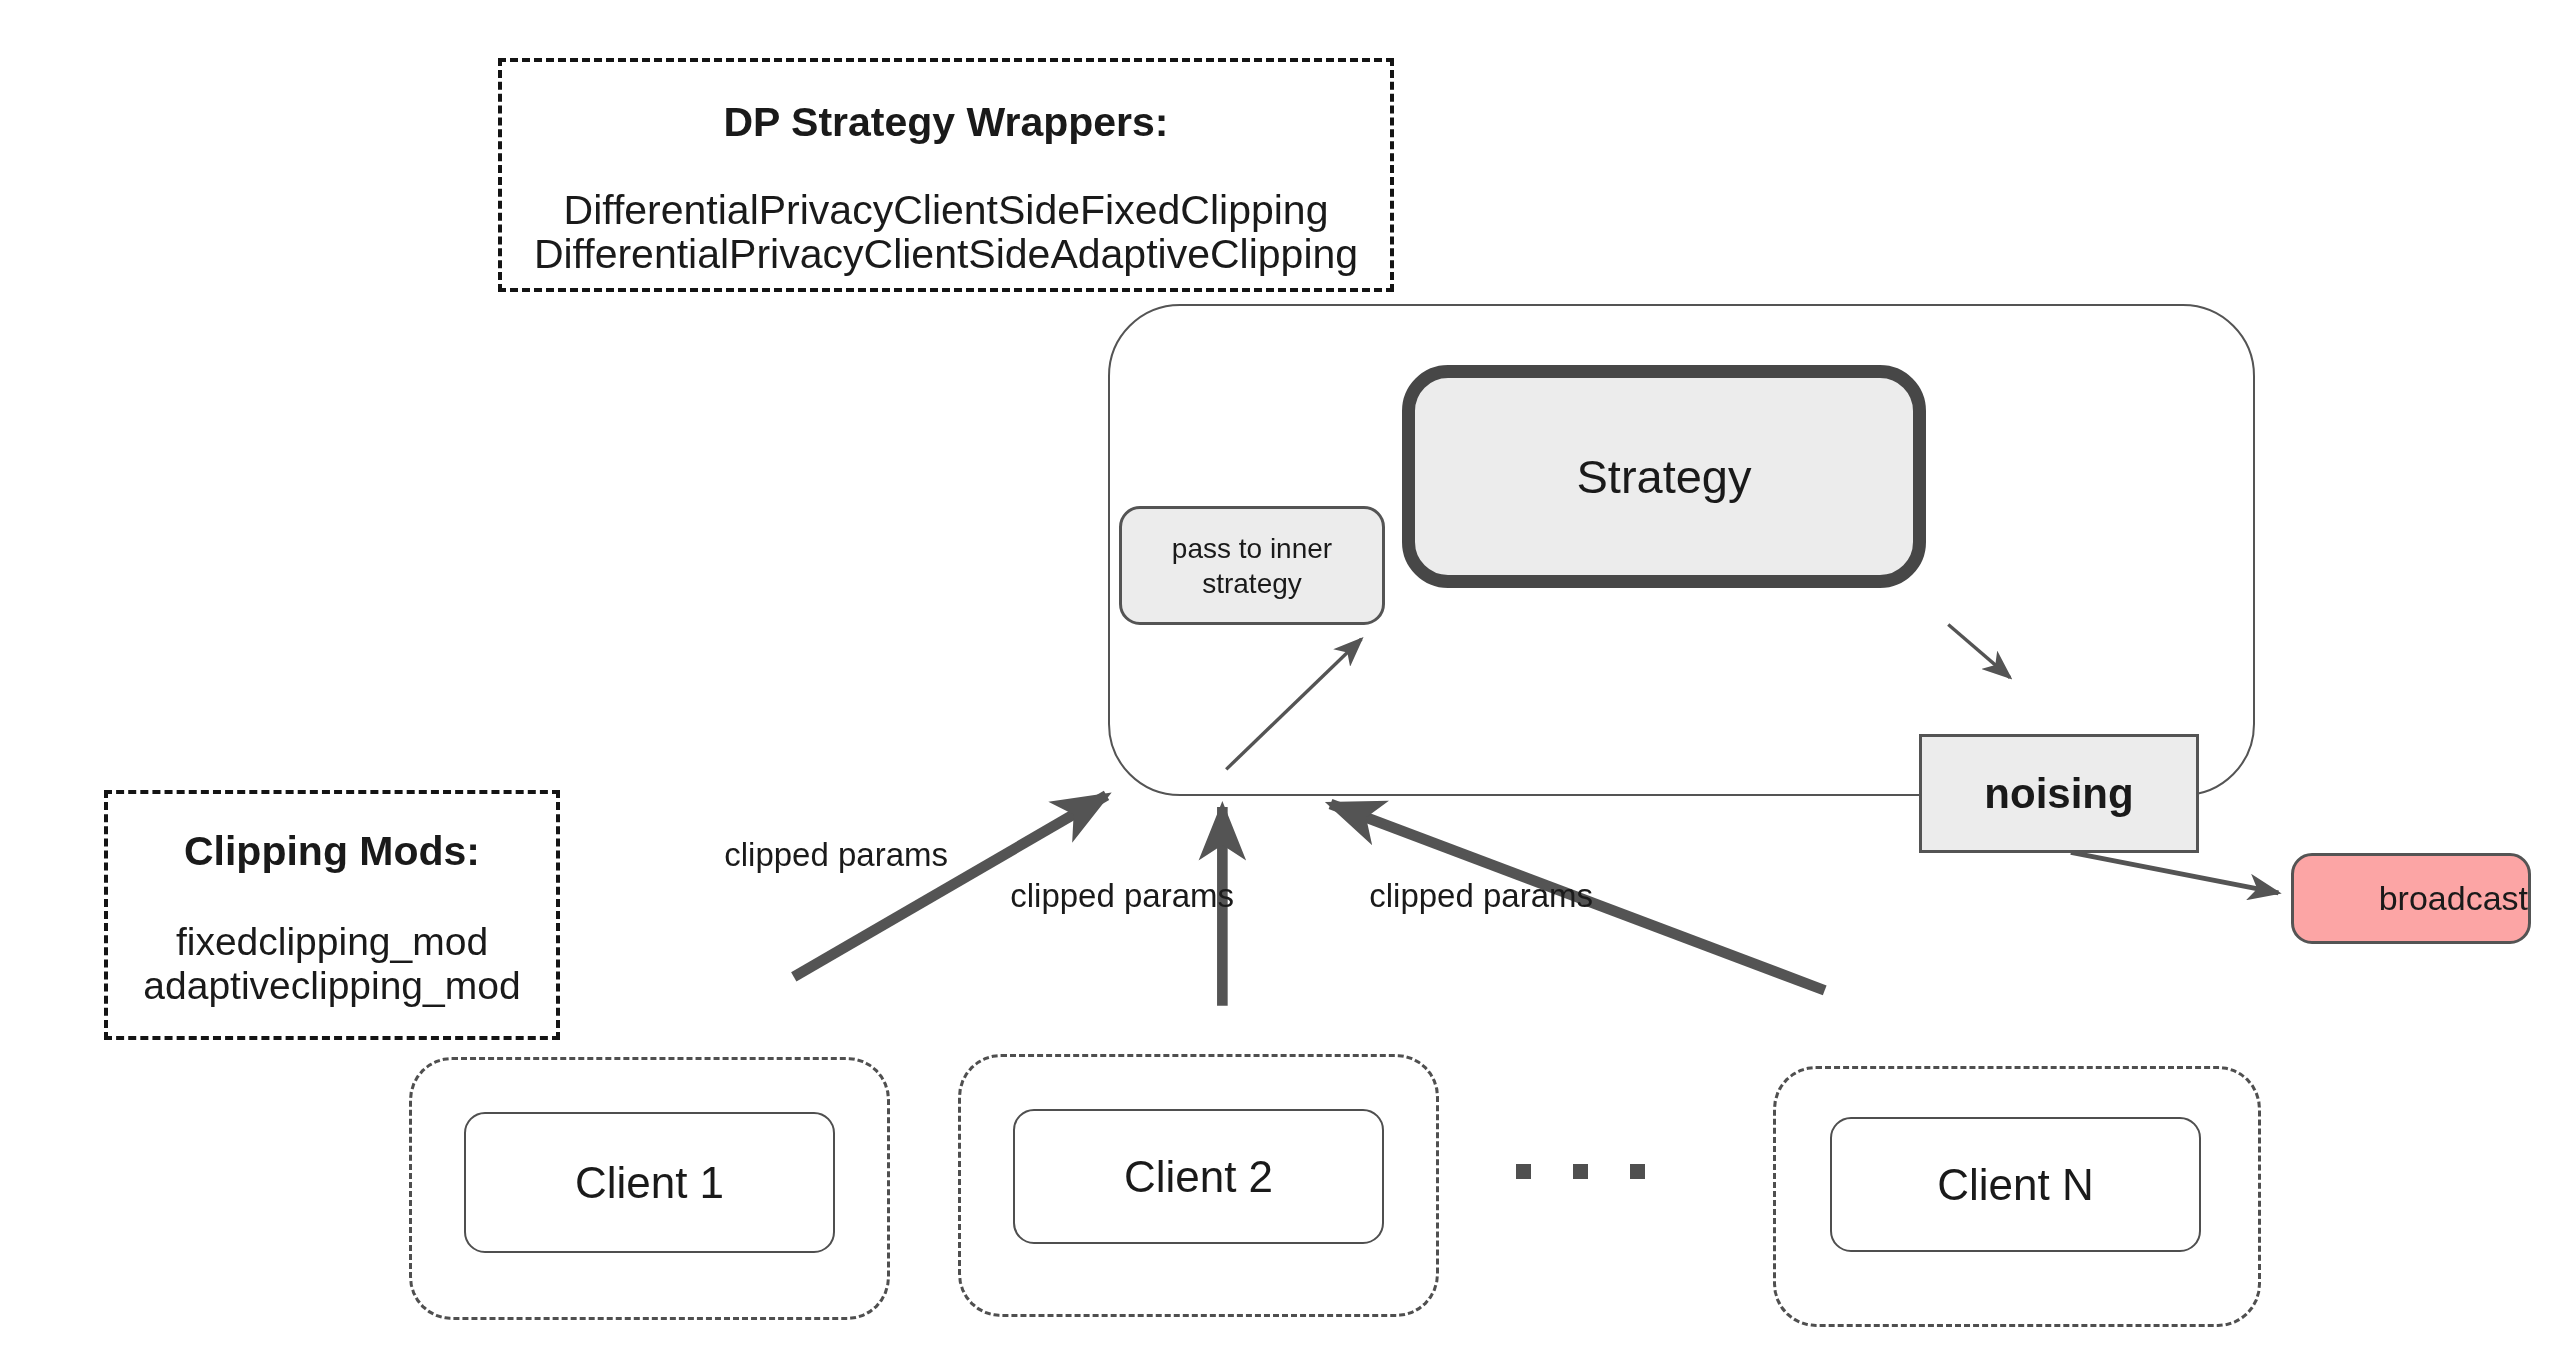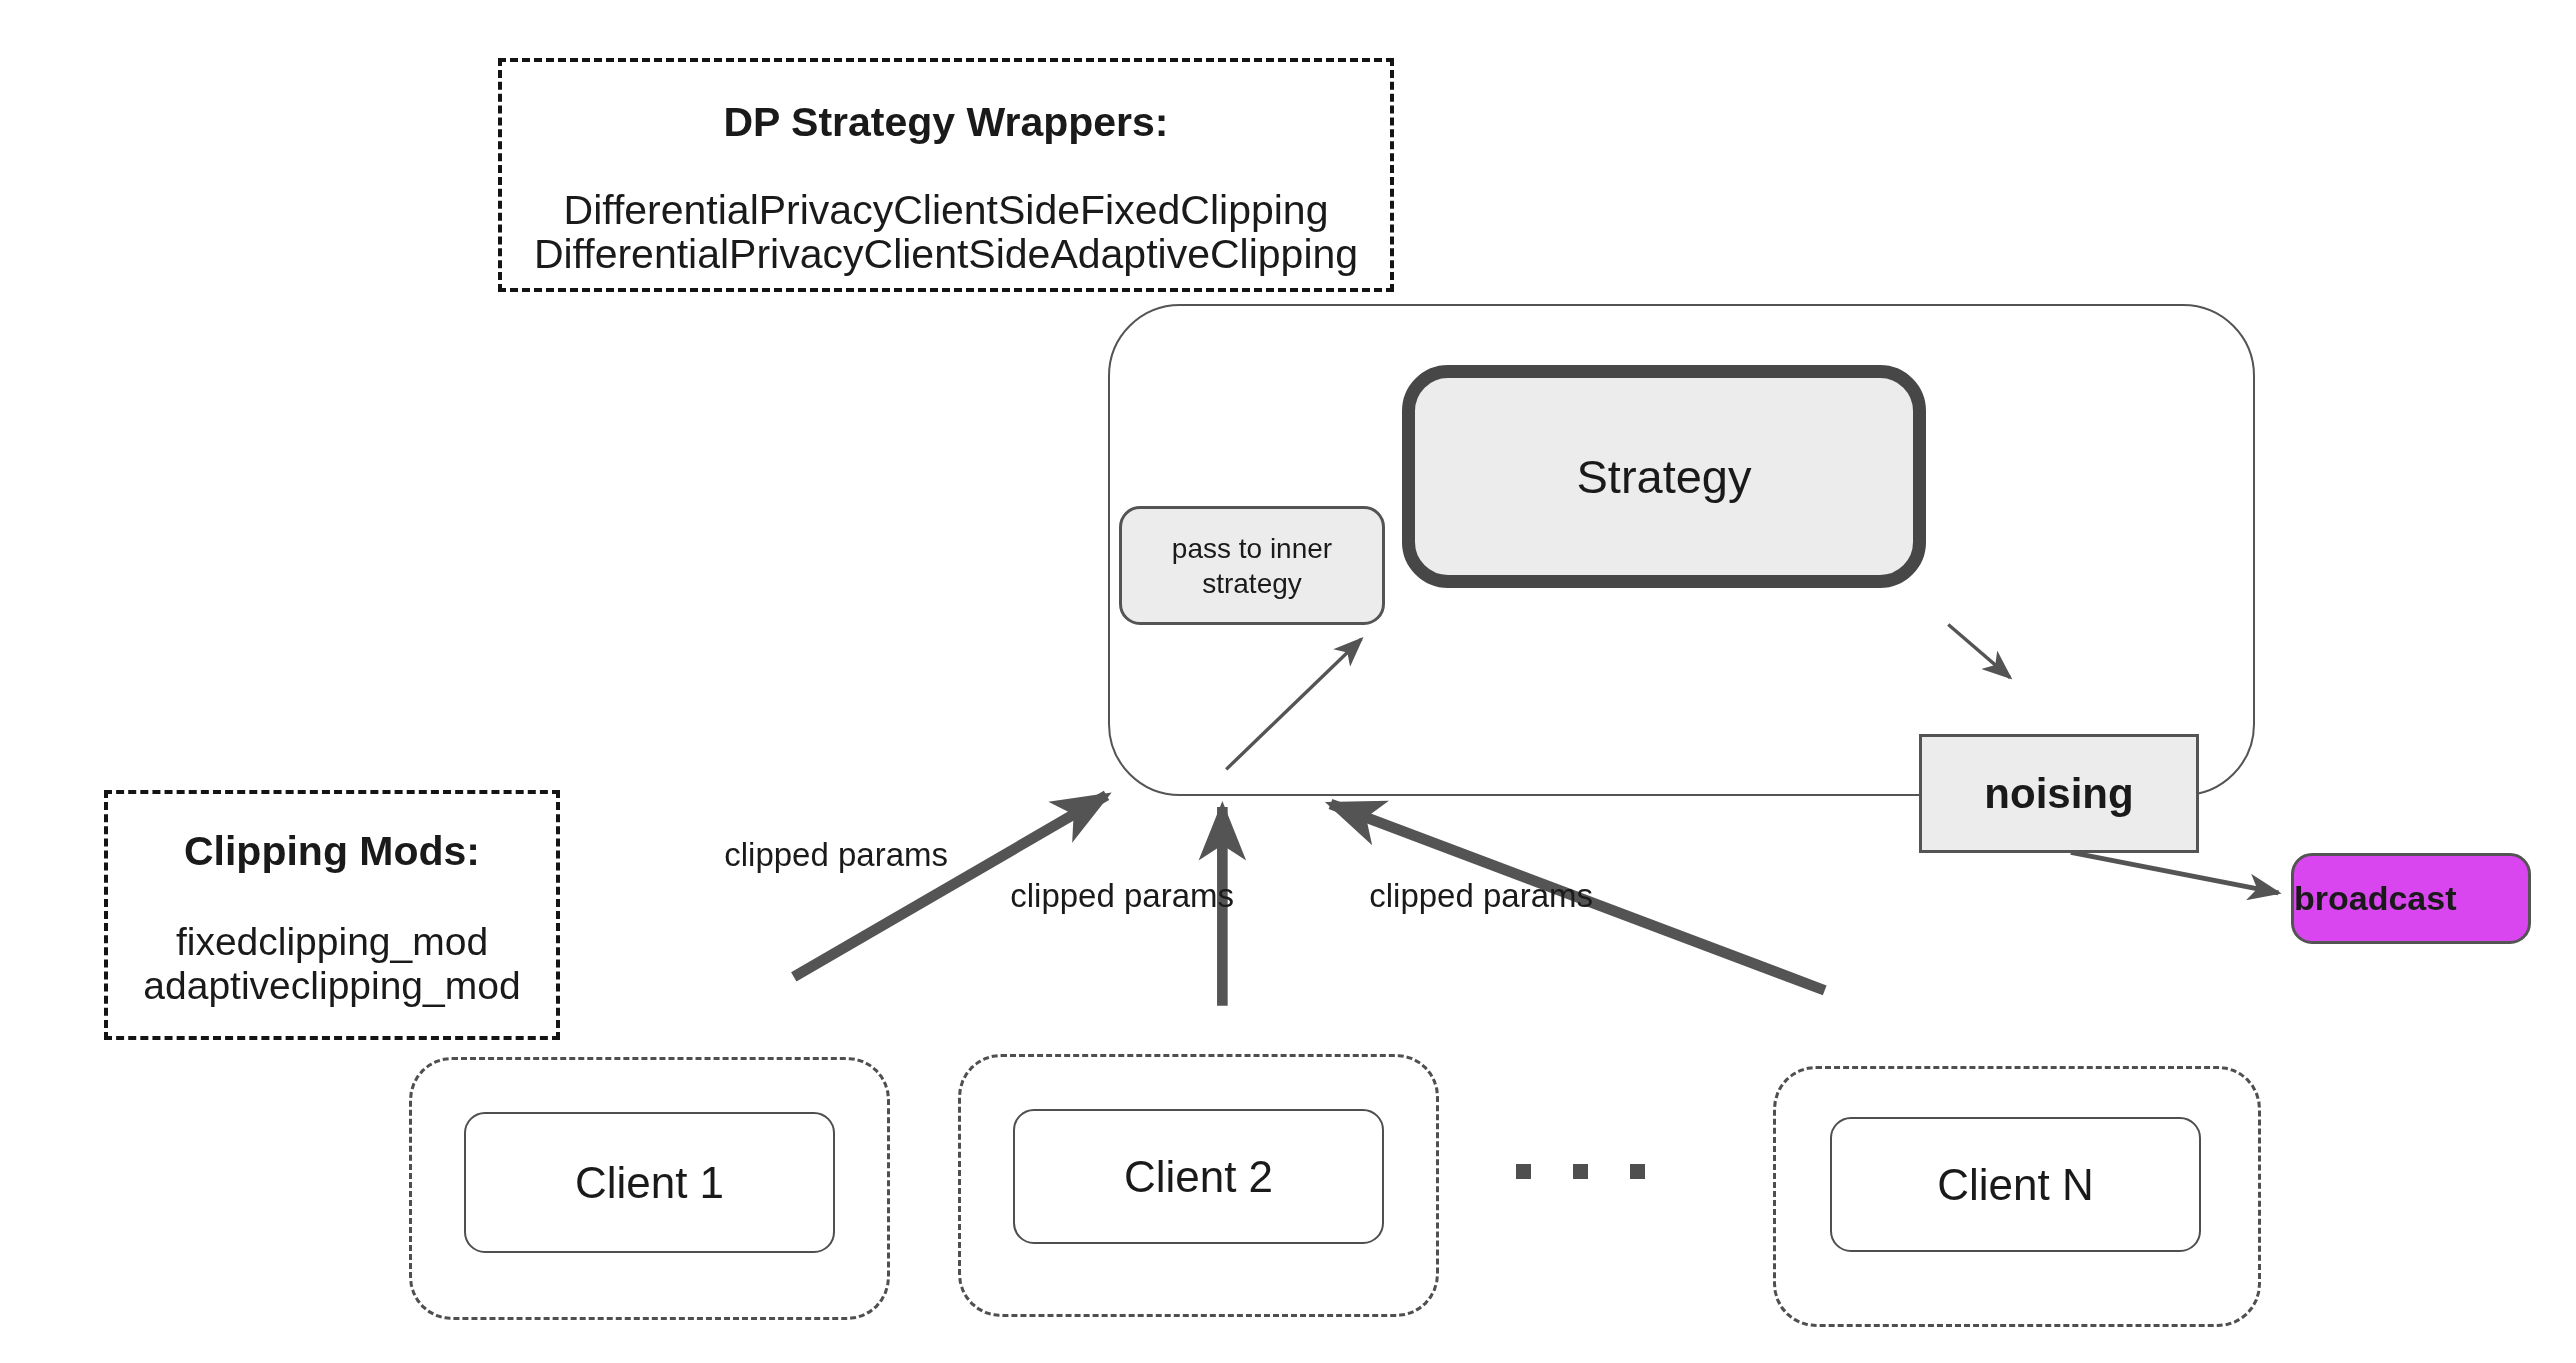--- a/index.html
+++ b/index.html
@@ -16,22 +16,22 @@
   
   .server-container{border:2.9px solid #545454;border-radius:72px;background:#ffffff;}
   
   .pass-box{background:#ececec;border:3.9px solid #545454;border-radius:21px;
     display:flex;align-items:center;justify-content:center;text-align:center;
     font-size:28px;line-height:35px;padding:8px 25px;box-sizing:border-box;}
   .strategy-box{background:#ececec;border:13.5px solid #474747;border-radius:46px;
     display:flex;align-items:center;justify-content:center;font-size:47px;}
   .noising-box{background:#ececec;border:3.9px solid #545454;
     display:flex;align-items:center;justify-content:center;font-weight:bold;font-size:42px;box-sizing:border-box;}
-  .broadcast-box{background:#d946ef;border:3.9px solid #545454;border-radius:21px;
-    display:flex;align-items:center;justify-content:flex-start;font-size:34px;box-sizing:border-box;font-weight:bold;}
+  .broadcast-box{background:#fca5a5;border:3.9px solid #545454;border-radius:21px;
+    display:flex;align-items:center;justify-content:flex-end;font-size:34px;box-sizing:border-box;}
   
   .client-outer{border:3.9px dashed #4f4f4f;border-radius:43px;background:#ffffff;box-sizing:border-box;}
   .client-inner{position:absolute;background:#ffffff;border:2.9px solid #4f4f4f;border-radius:21px;
     display:flex;align-items:center;justify-content:center;font-size:44px;box-sizing:border-box;}
   
   .edge-label{font-size:33px;white-space:nowrap;text-align:right;margin-top:8px;}
   
   .dot{position:absolute;width:14.5px;height:14.5px;background:#4f4f4f;}
   svg{position:absolute;left:0;top:0;}
 </style>

